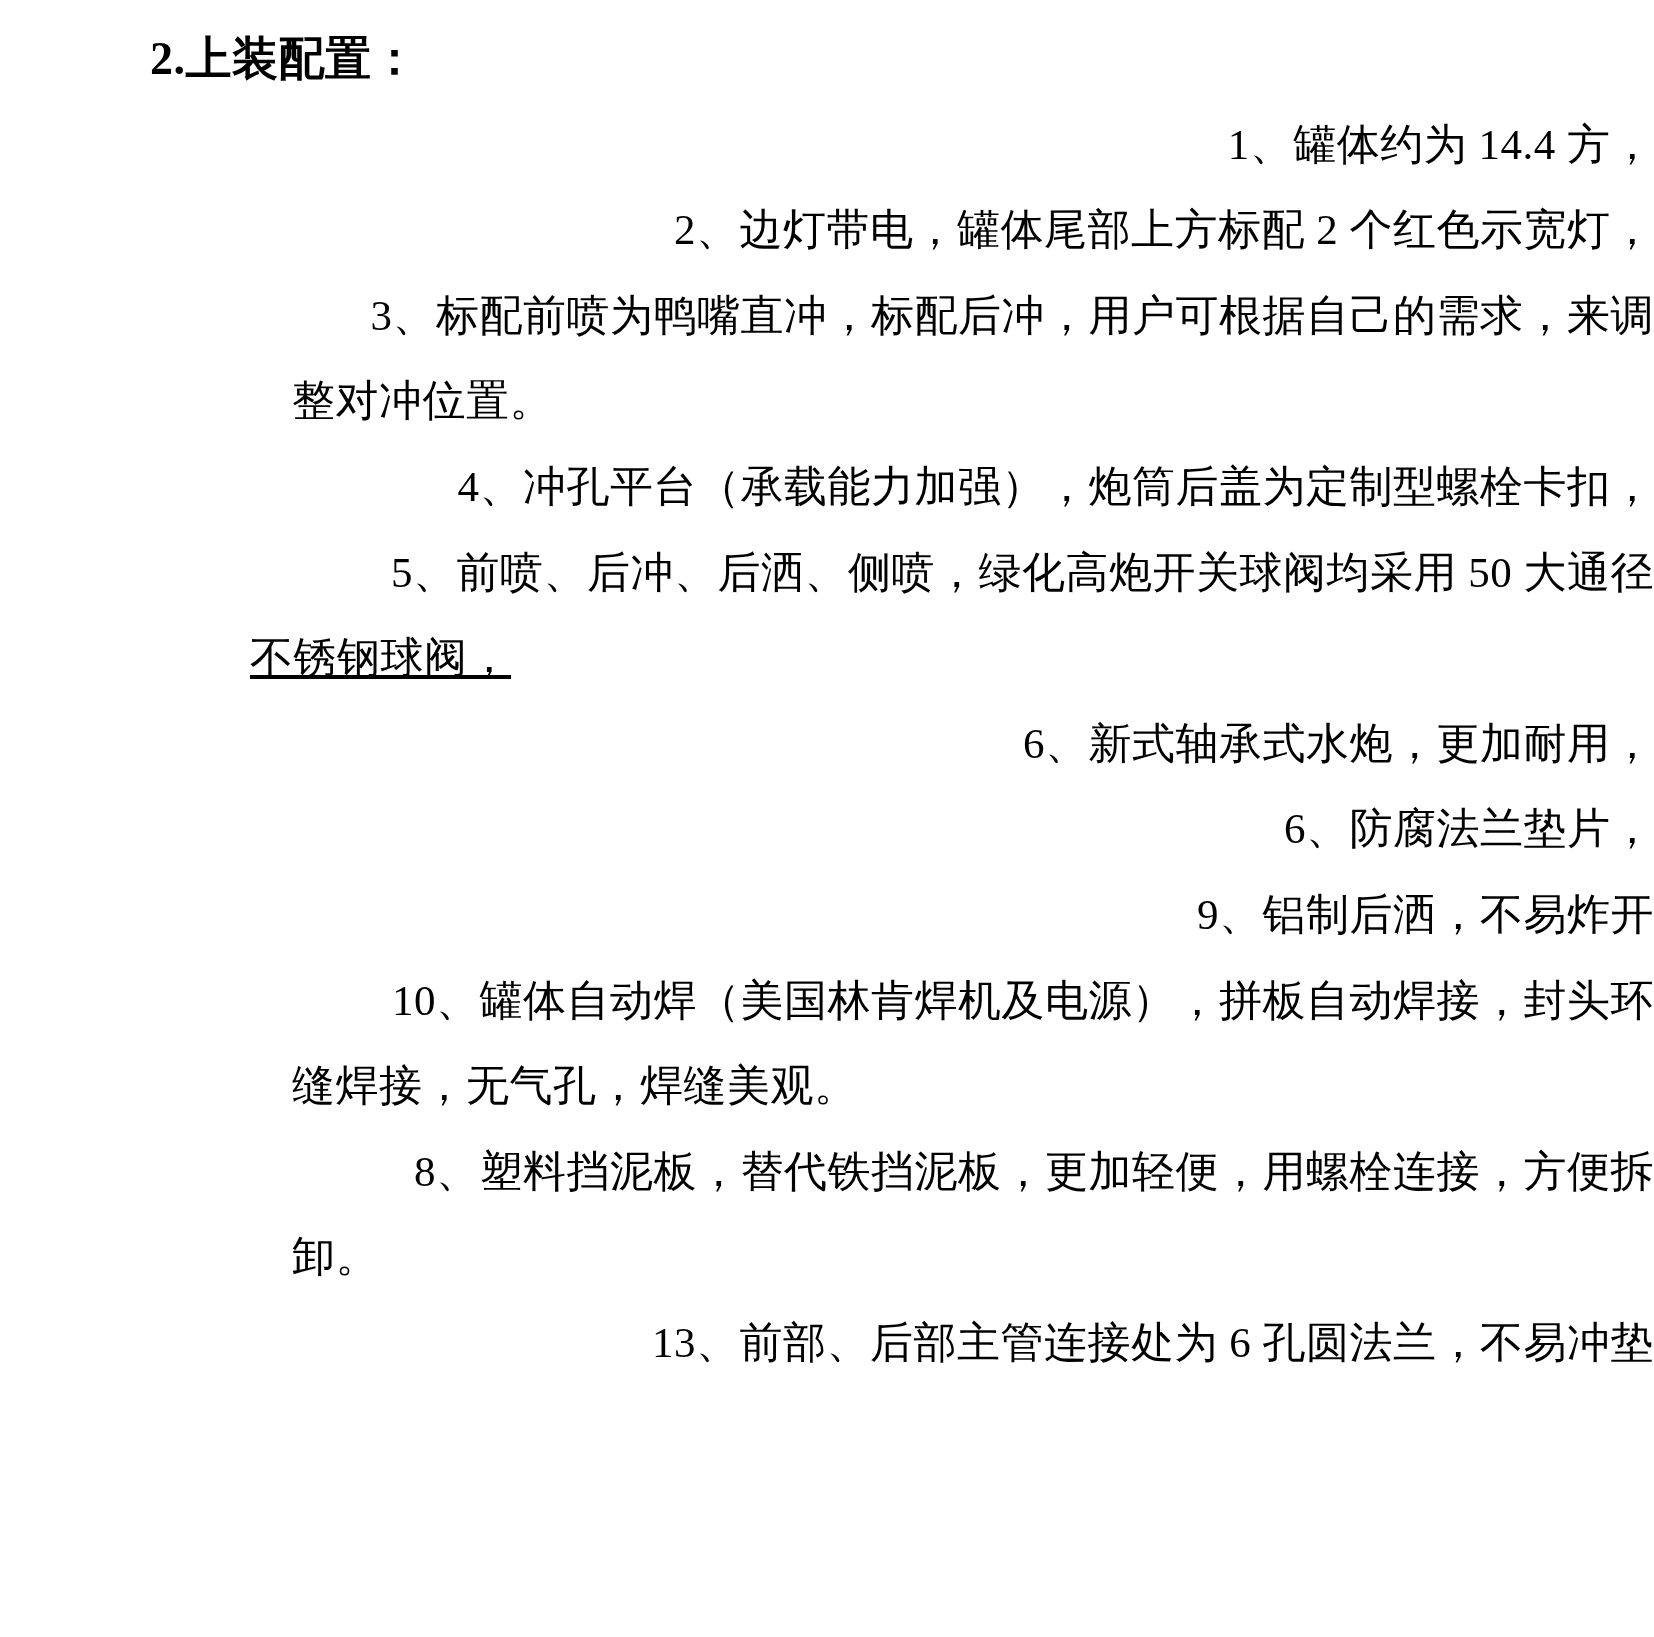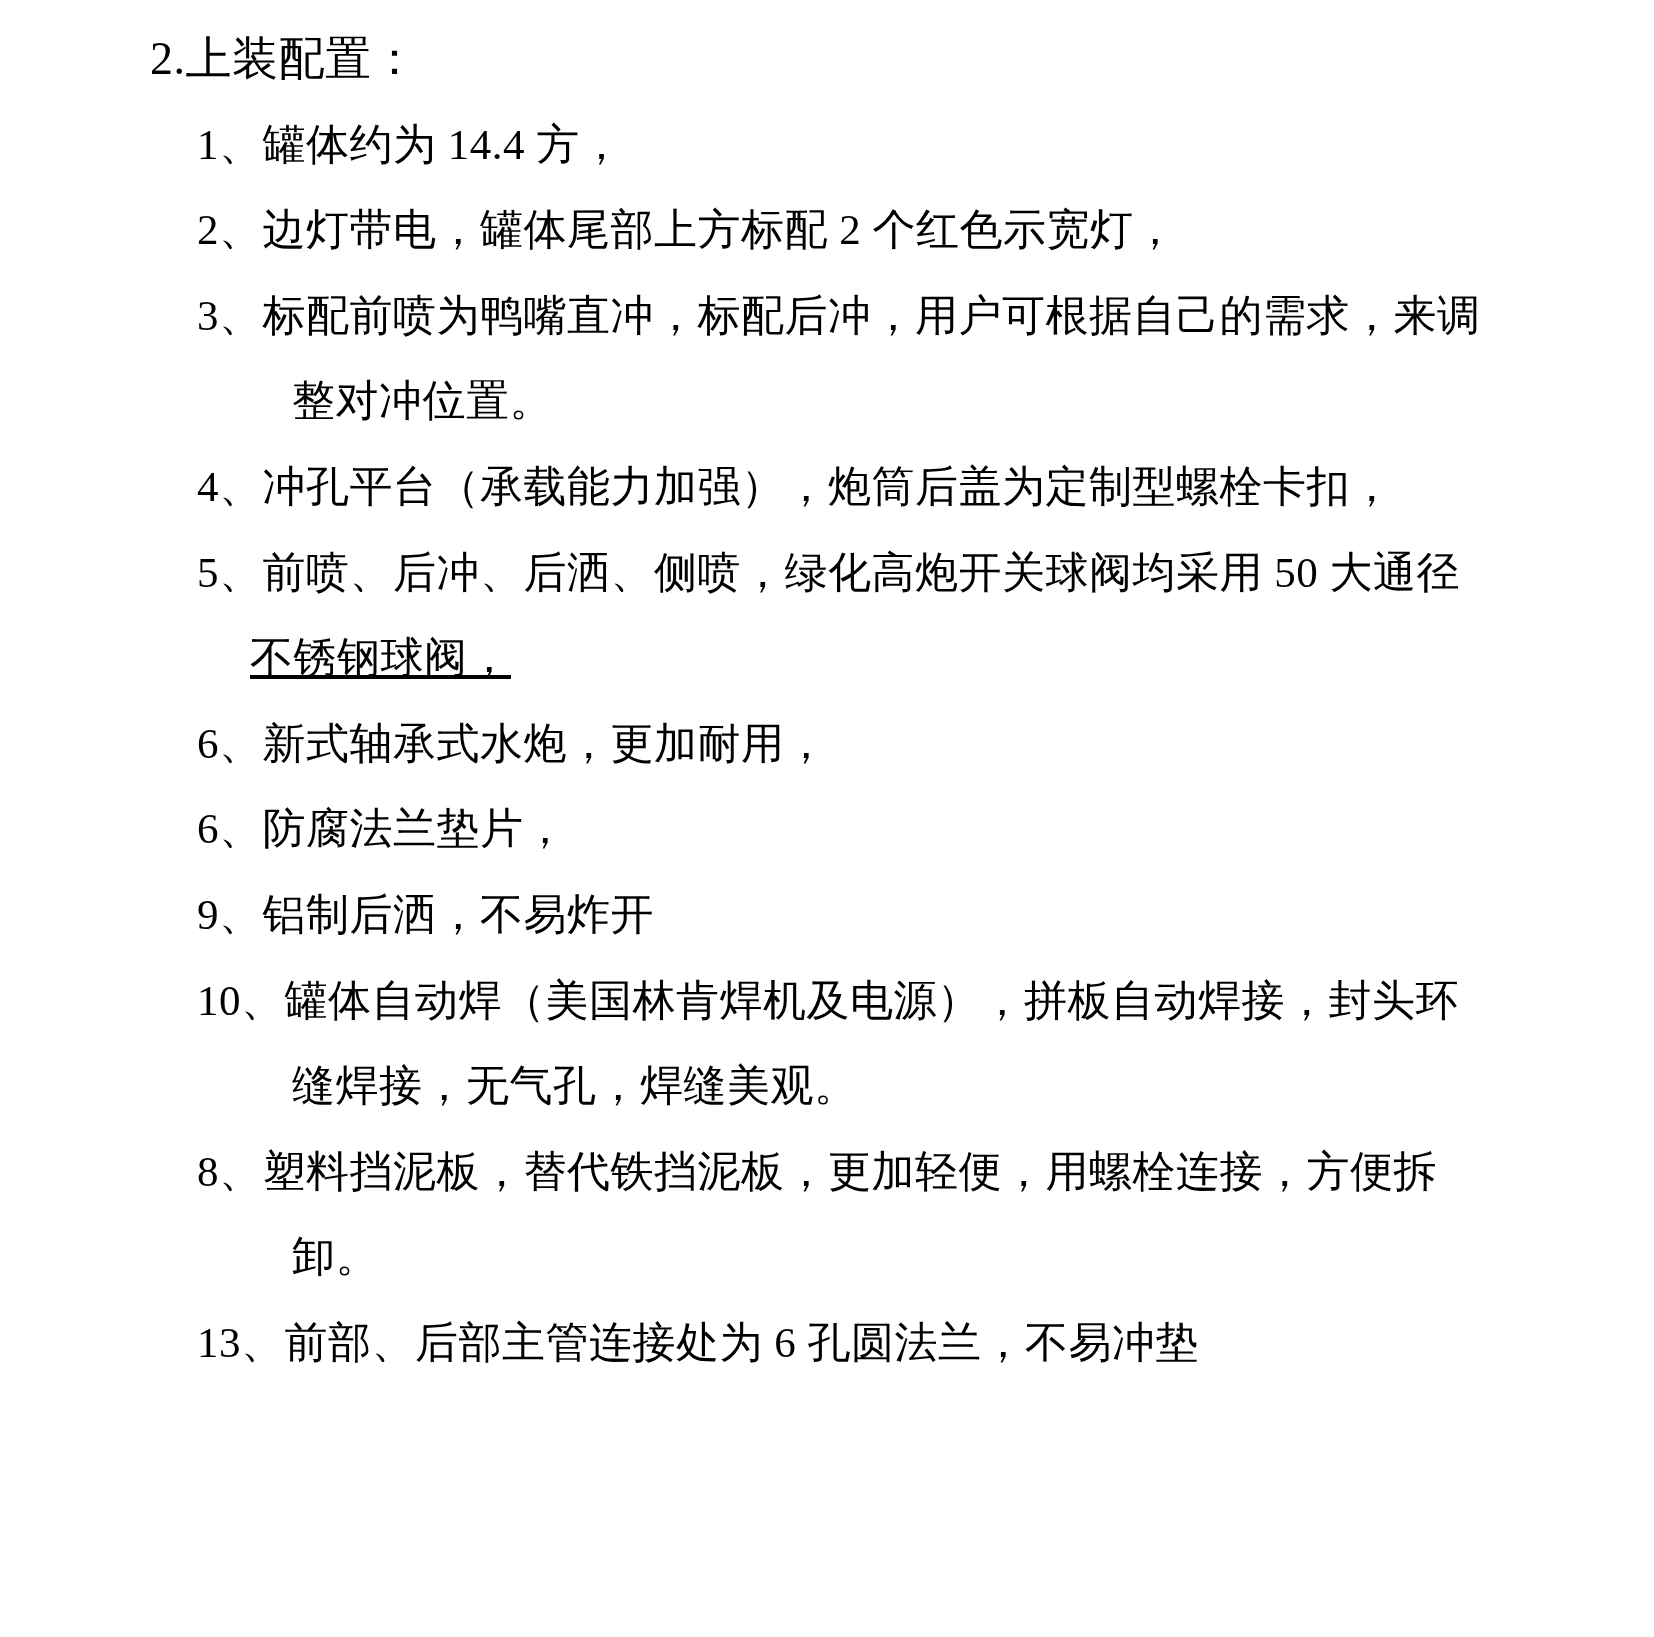--- a/index.html
+++ b/index.html
@@ -19,25 +19,26 @@
   }
   .line {
     white-space: pre;
     font-size: 43px;
     line-height: 85.6px;
     height: 85.6px;
     letter-spacing: 0.5px;
   }
   .line.title {
     font-size: 46px;
-    font-weight: 400;
+    font-weight: 700;
     margin-left: 150px;
   }
   .line.item {
     margin-left: 197px;
+    text-align: right;
   }
   .line.cont-wide {
     margin-left: 292px;
   }
   .line.cont-narrow {
     margin-left: 250px;
     text-decoration: underline;
   }
 </style>
 </head>

